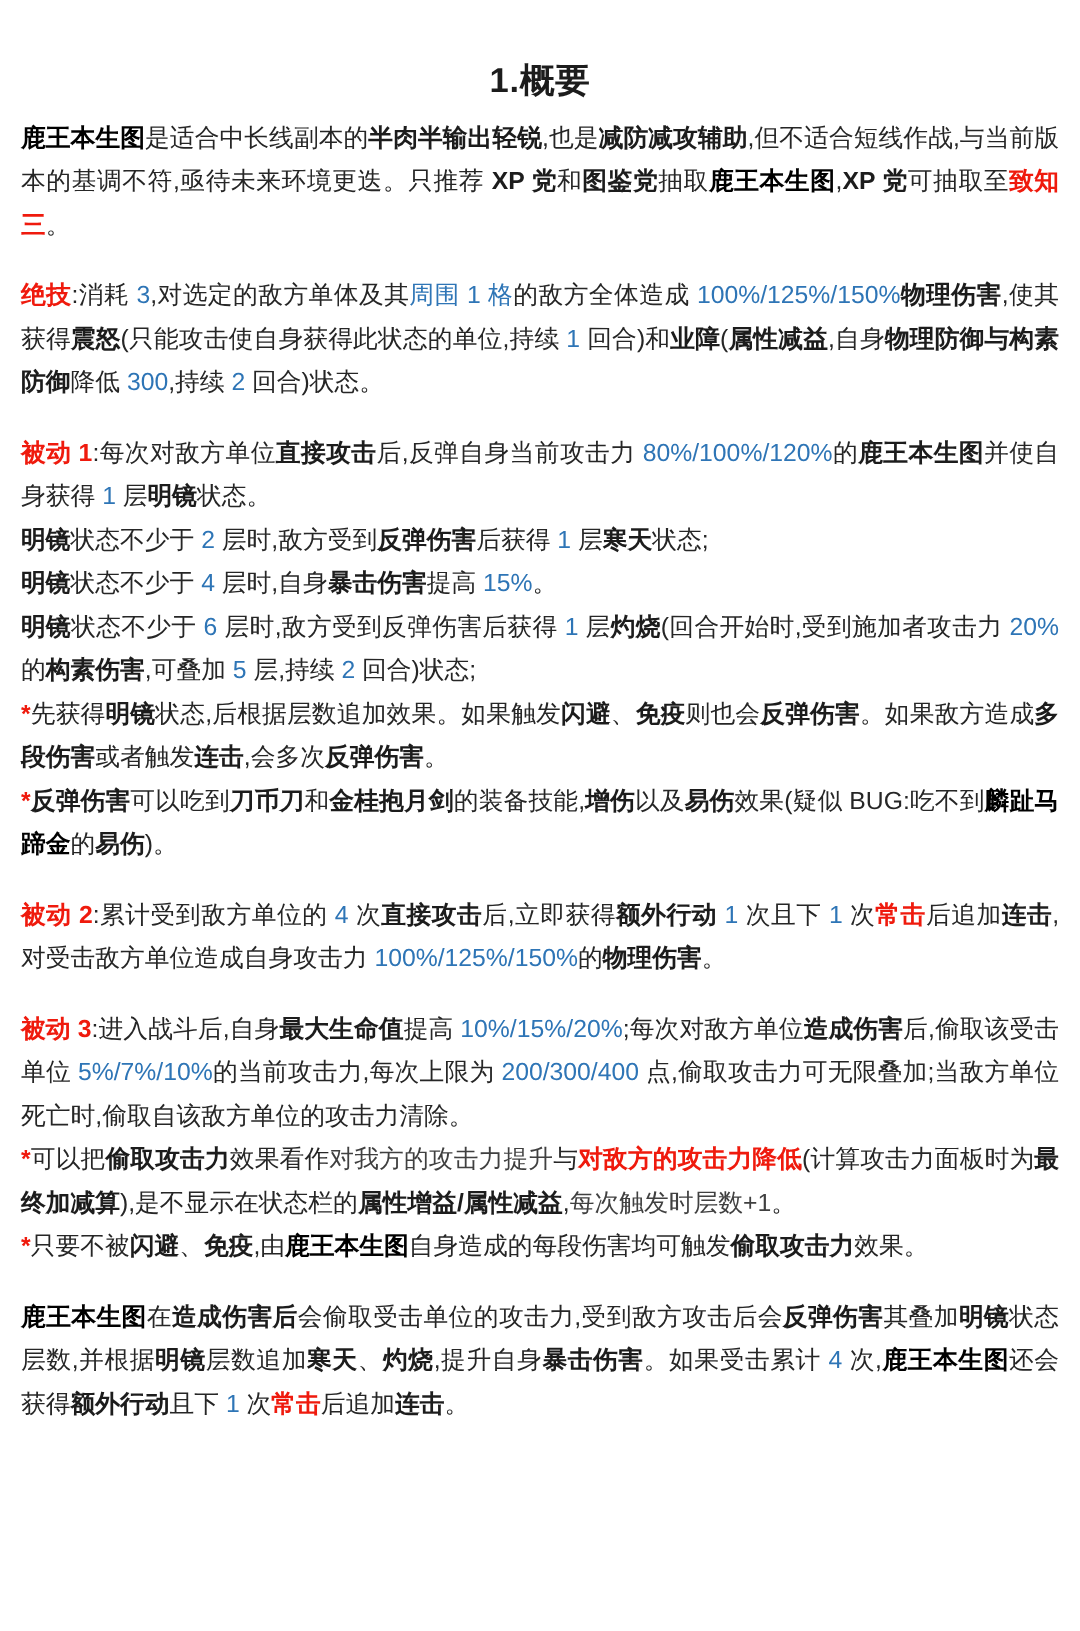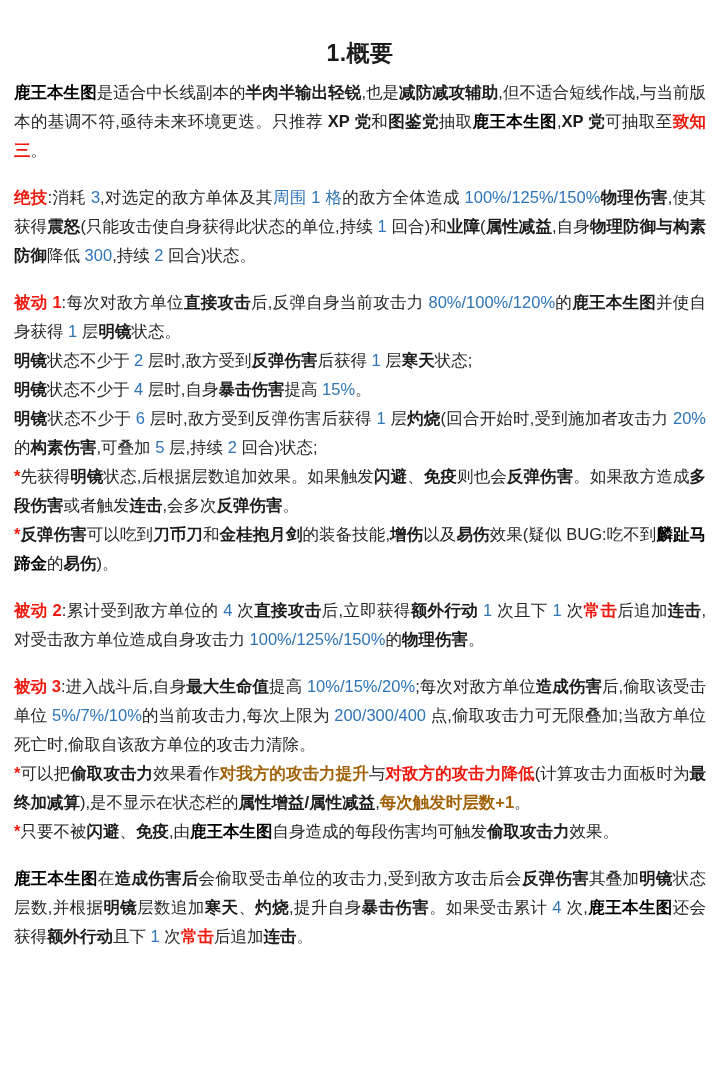--- a/index.html
+++ b/index.html
@@ -44,21 +44,21 @@
     line-height: 29px;
     text-align: justify;
     word-break: break-all;
   }
   
   .r-n  { font-weight: 400; color: #262626; }
   .r-b  { font-weight: 700; color: #1c1c1c; }
   .r-gold   { font-weight: 700; color: #000000; }
   .r-blue   { font-weight: 400; color: #2E75B6; }
   .r-redb   { font-weight: 700; color: #EF1A0D; }
-  .r-greenb { font-weight: 700; color: #a16207; }
+  .r-greenb { font-weight: 400; color: #404040; }
 </style>
 </head>
 <body>
 
 <div class="doc">
     <div class="section heading">
       <h2 class="sec-heading"><span class="r-b">1.概要</span></h2>
     </div>
     <div class="section">
       <p class="para"><span class="r-gold">鹿王本生图</span><span class="r-n">是适合中长线副本的</span><span class="r-b">半肉半输出轻锐</span><span class="r-n">,也是</span><span class="r-b">减防减攻辅助</span><span class="r-n">,但不适合短线作战,与当前版本的基调不符,亟待未来环境更迭。只推荐 </span><span class="r-b">XP 党</span><span class="r-n">和</span><span class="r-b">图鉴党</span><span class="r-n">抽取</span><span class="r-gold">鹿王本生图</span><span class="r-n">,</span><span class="r-b">XP 党</span><span class="r-n">可抽取至</span><span class="r-redb">致知三</span><span class="r-n">。</span></p>

